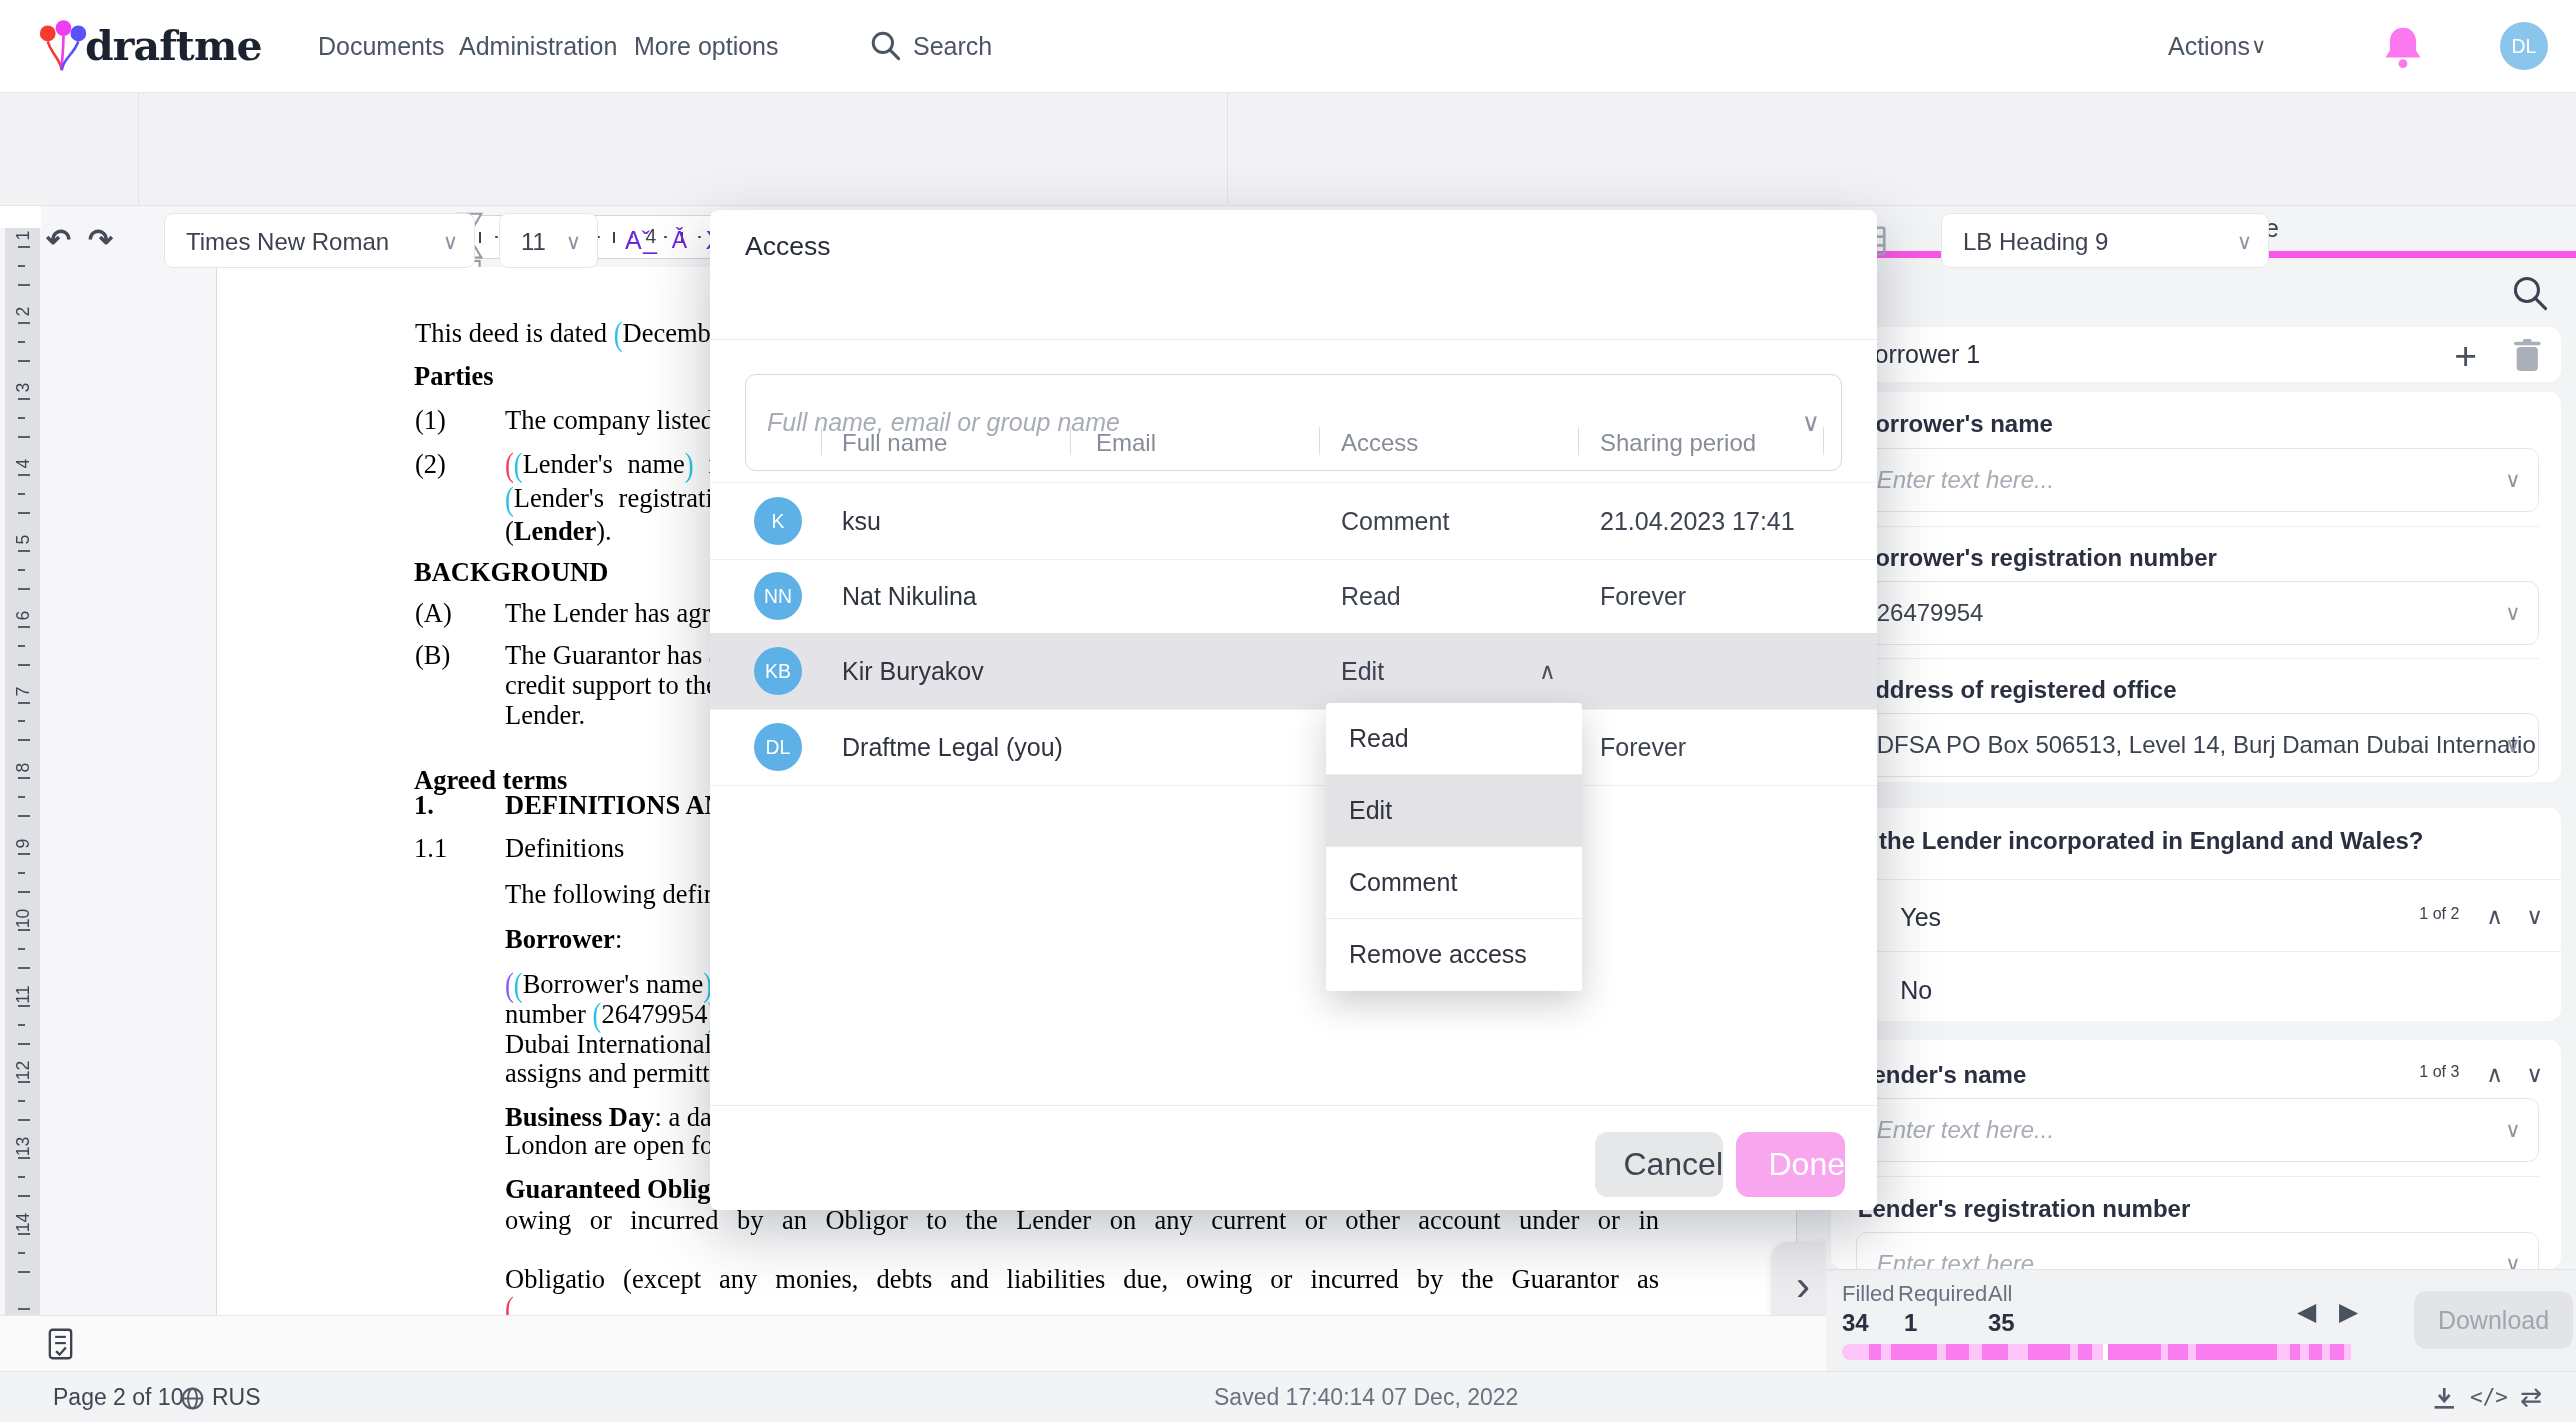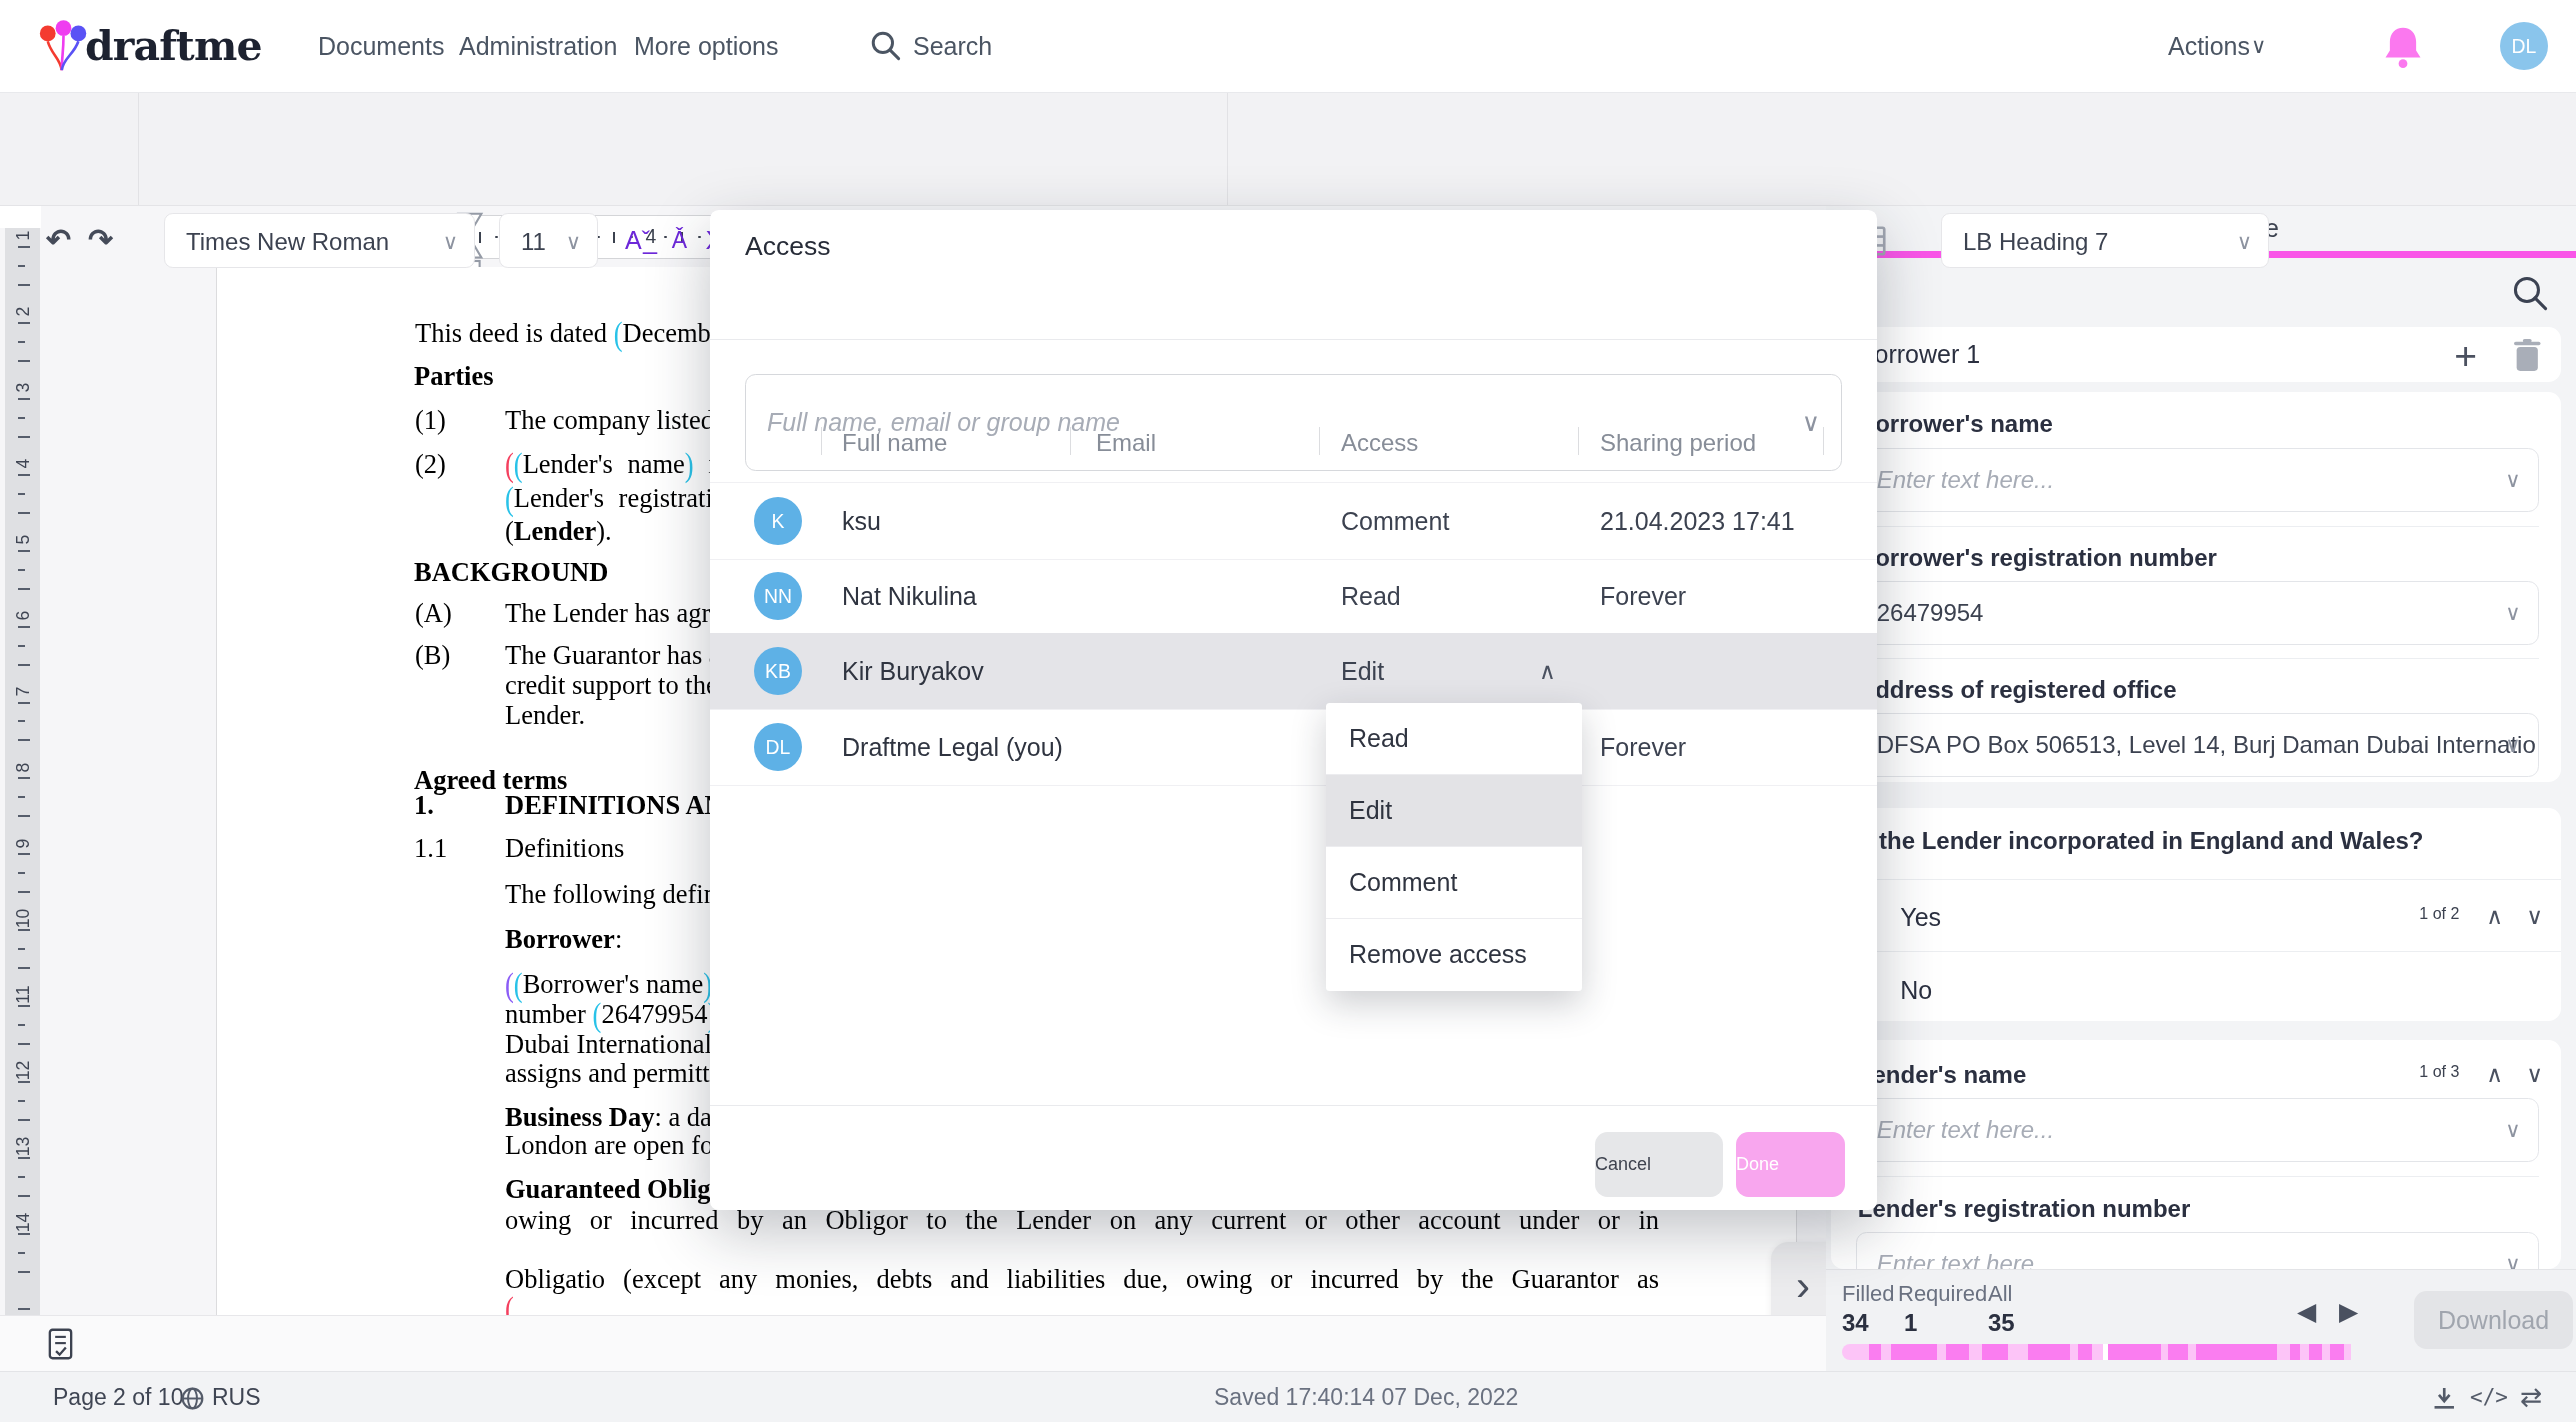--- a/index.html
+++ b/index.html
@@ -88,21 +88,21 @@
   .mrow{position:absolute;left:0;width:1167px;height:76px;border-bottom:0.9px solid #f0f0f3}
   .mrow.first{border-top:0.9px solid #f0f0f3}
   .mrow.hl{background:#e4e4e8}
   .mav{position:absolute;left:44px;top:14px;width:48px;height:48px;border-radius:50%;background:#5eb1e6;color:#fff;
      font-size:19.4px;text-align:center;line-height:48px}
   .mname{position:absolute;left:132px;top:0;height:76px;line-height:76px;font-size:25px;color:#2f3440}
   .macc{position:absolute;left:631px;top:0;height:76px;line-height:76px;font-size:25px;color:#3c4250}
   .mper{position:absolute;left:890px;top:0;height:76px;line-height:76px;font-size:25px;color:#3c4250}
   .mchev{position:absolute;left:829px;top:0;height:76px;line-height:76px;font-size:23px;color:#4a5160;cursor:pointer}
   #m-div2{position:absolute;left:0;top:895px;width:1167px;height:0.9px;background:#e9eaed}
-  .mbtn{position:absolute;top:922px;height:65px;border-radius:12.4px;font-size:18px;text-align:left;cursor:pointer}
+  .mbtn{position:absolute;top:922px;height:65px;border-radius:12.4px;font-size:32px;text-align:right;cursor:pointer}
   #btn-cancel{left:885px;width:128px;background:#e6e7e9;color:#3f4450;line-height:65px}
   #btn-done{left:1026px;width:109px;background:#f8a6ee;color:#fff;line-height:65px}
   
   #menu{position:absolute;left:1326px;top:703px;width:256px;height:288px;background:#fff;z-index:60;
      box-shadow:0 12.4px 35px rgba(30,35,50,.22);border-radius:3.5px}
   .mi{position:relative;height:71px;line-height:71px;font-size:25px;color:#2f3440;padding-left:23px;cursor:pointer;border-top:0.9px solid #ececef}
   .mi:first-child{border-top:none}
   .mi.sel{background:#e3e3e6}
   
   svg{display:block}
@@ -303,21 +303,21 @@
           <rect x="2" y="2" width="30" height="30" rx="2"></rect>
           <line x1="12" y1="2" x2="12" y2="32"></line>
           <line x1="22" y1="2" x2="22" y2="32"></line>
           <line x1="2" y1="12" x2="32" y2="12"></line>
           <line x1="2" y1="22" x2="32" y2="22"></line>
         </g>
       </svg>
     </span>
 
   <div class="tsel" style="left:1941px;width:328px">
-    <span>LB Heading 7</span><span class="chev">∨</span>
+    <span>LB Heading 9</span><span class="chev">∨</span>
   </div>
 </div>
 
 <div id="workarea">
   <div id="vruler">
       <div class="vtick" style="top: 31px; width: 12.4px;"></div>
       <div class="vtick" style="top: 50px; width: 7px;"></div>
       <div class="vtick" style="top: 69px; width: 12.4px;"></div>
       <div class="vtick" style="top: 107px; width: 12.4px;"></div>
       <div class="vtick" style="top: 126px; width: 7px;"></div>

